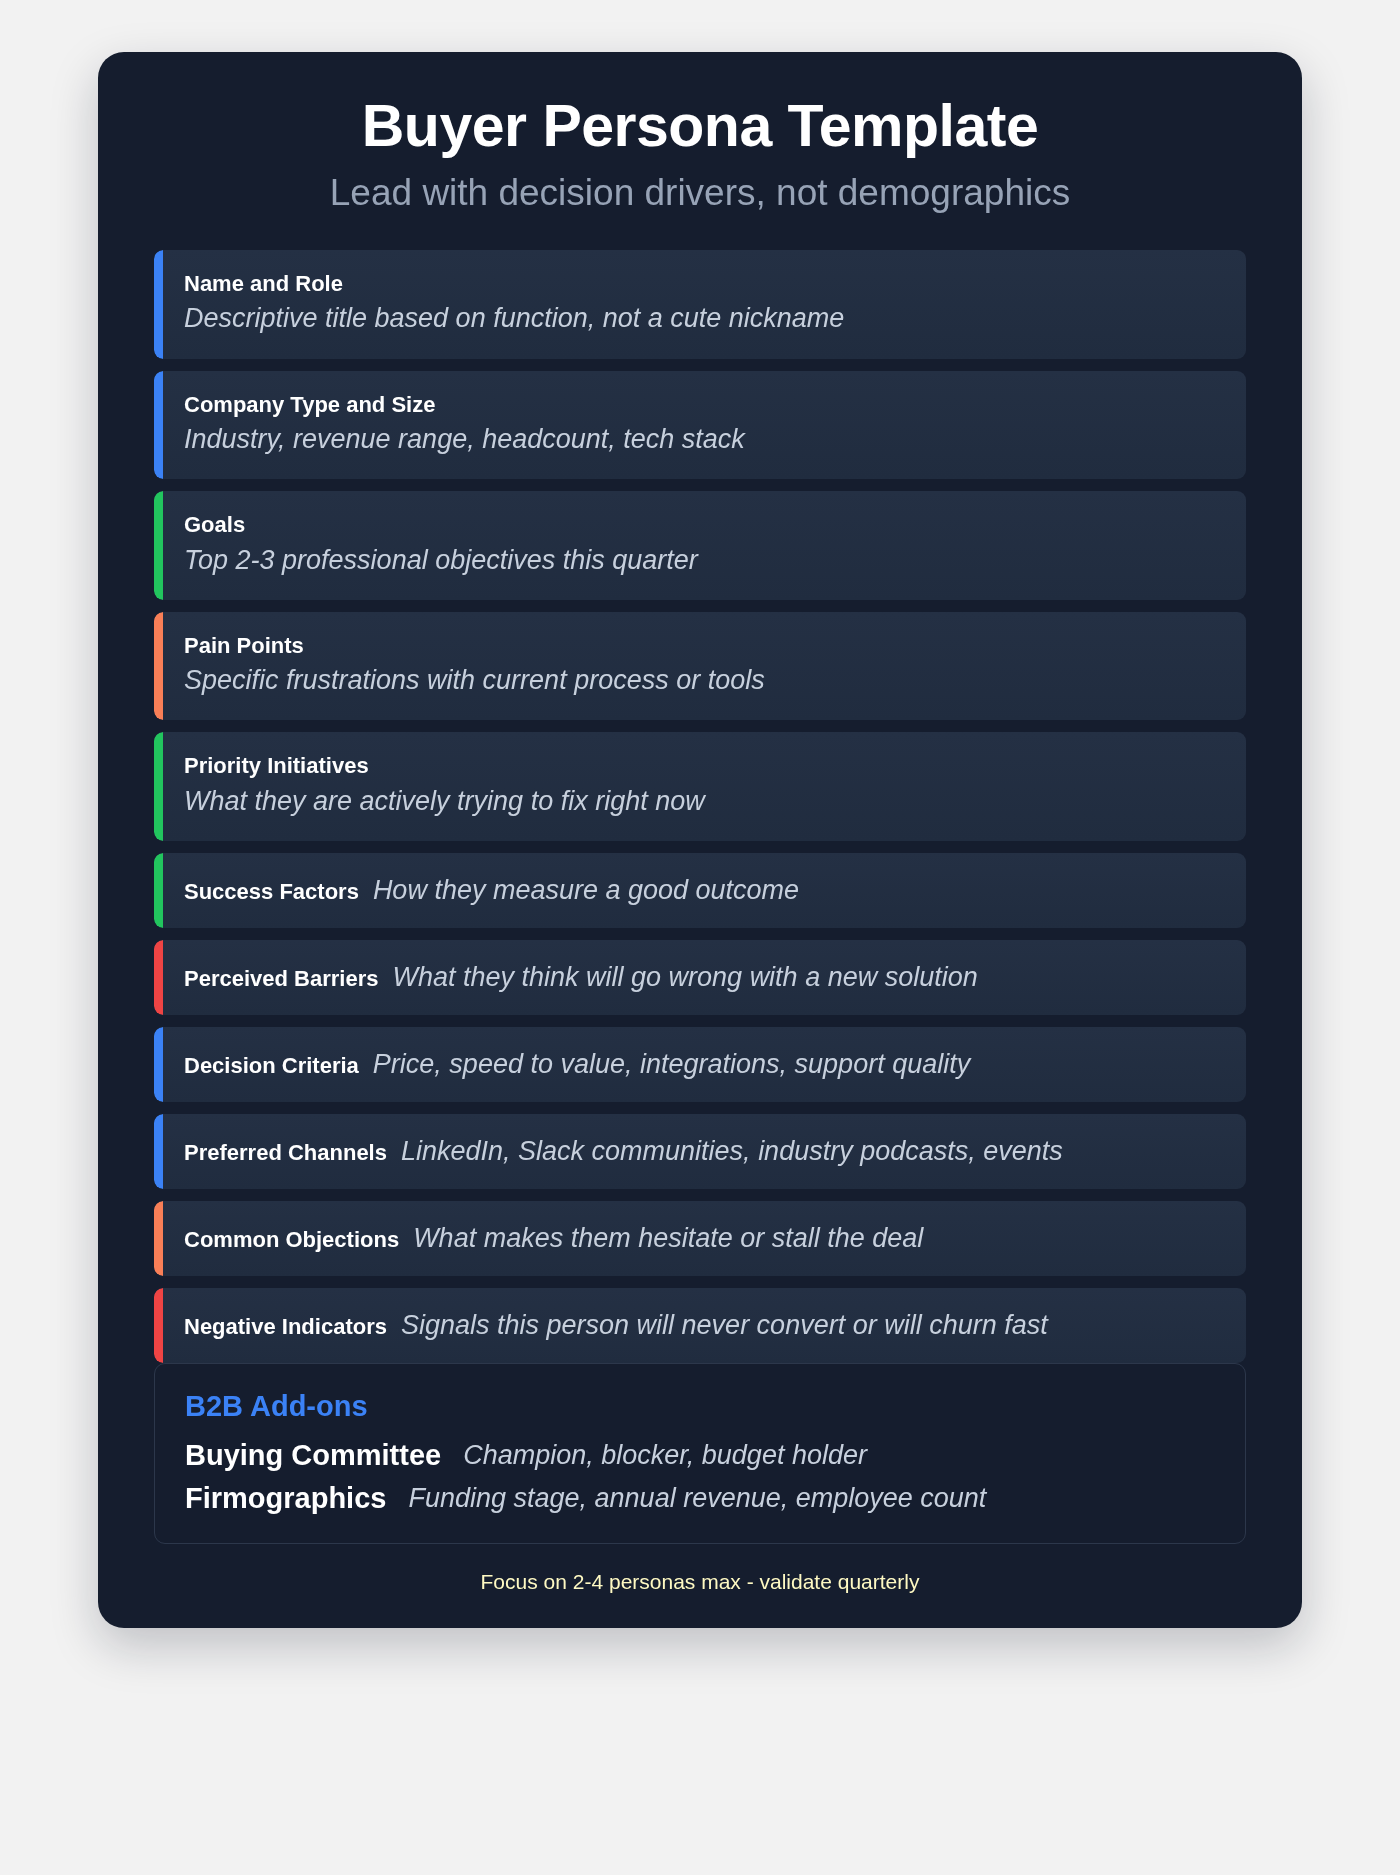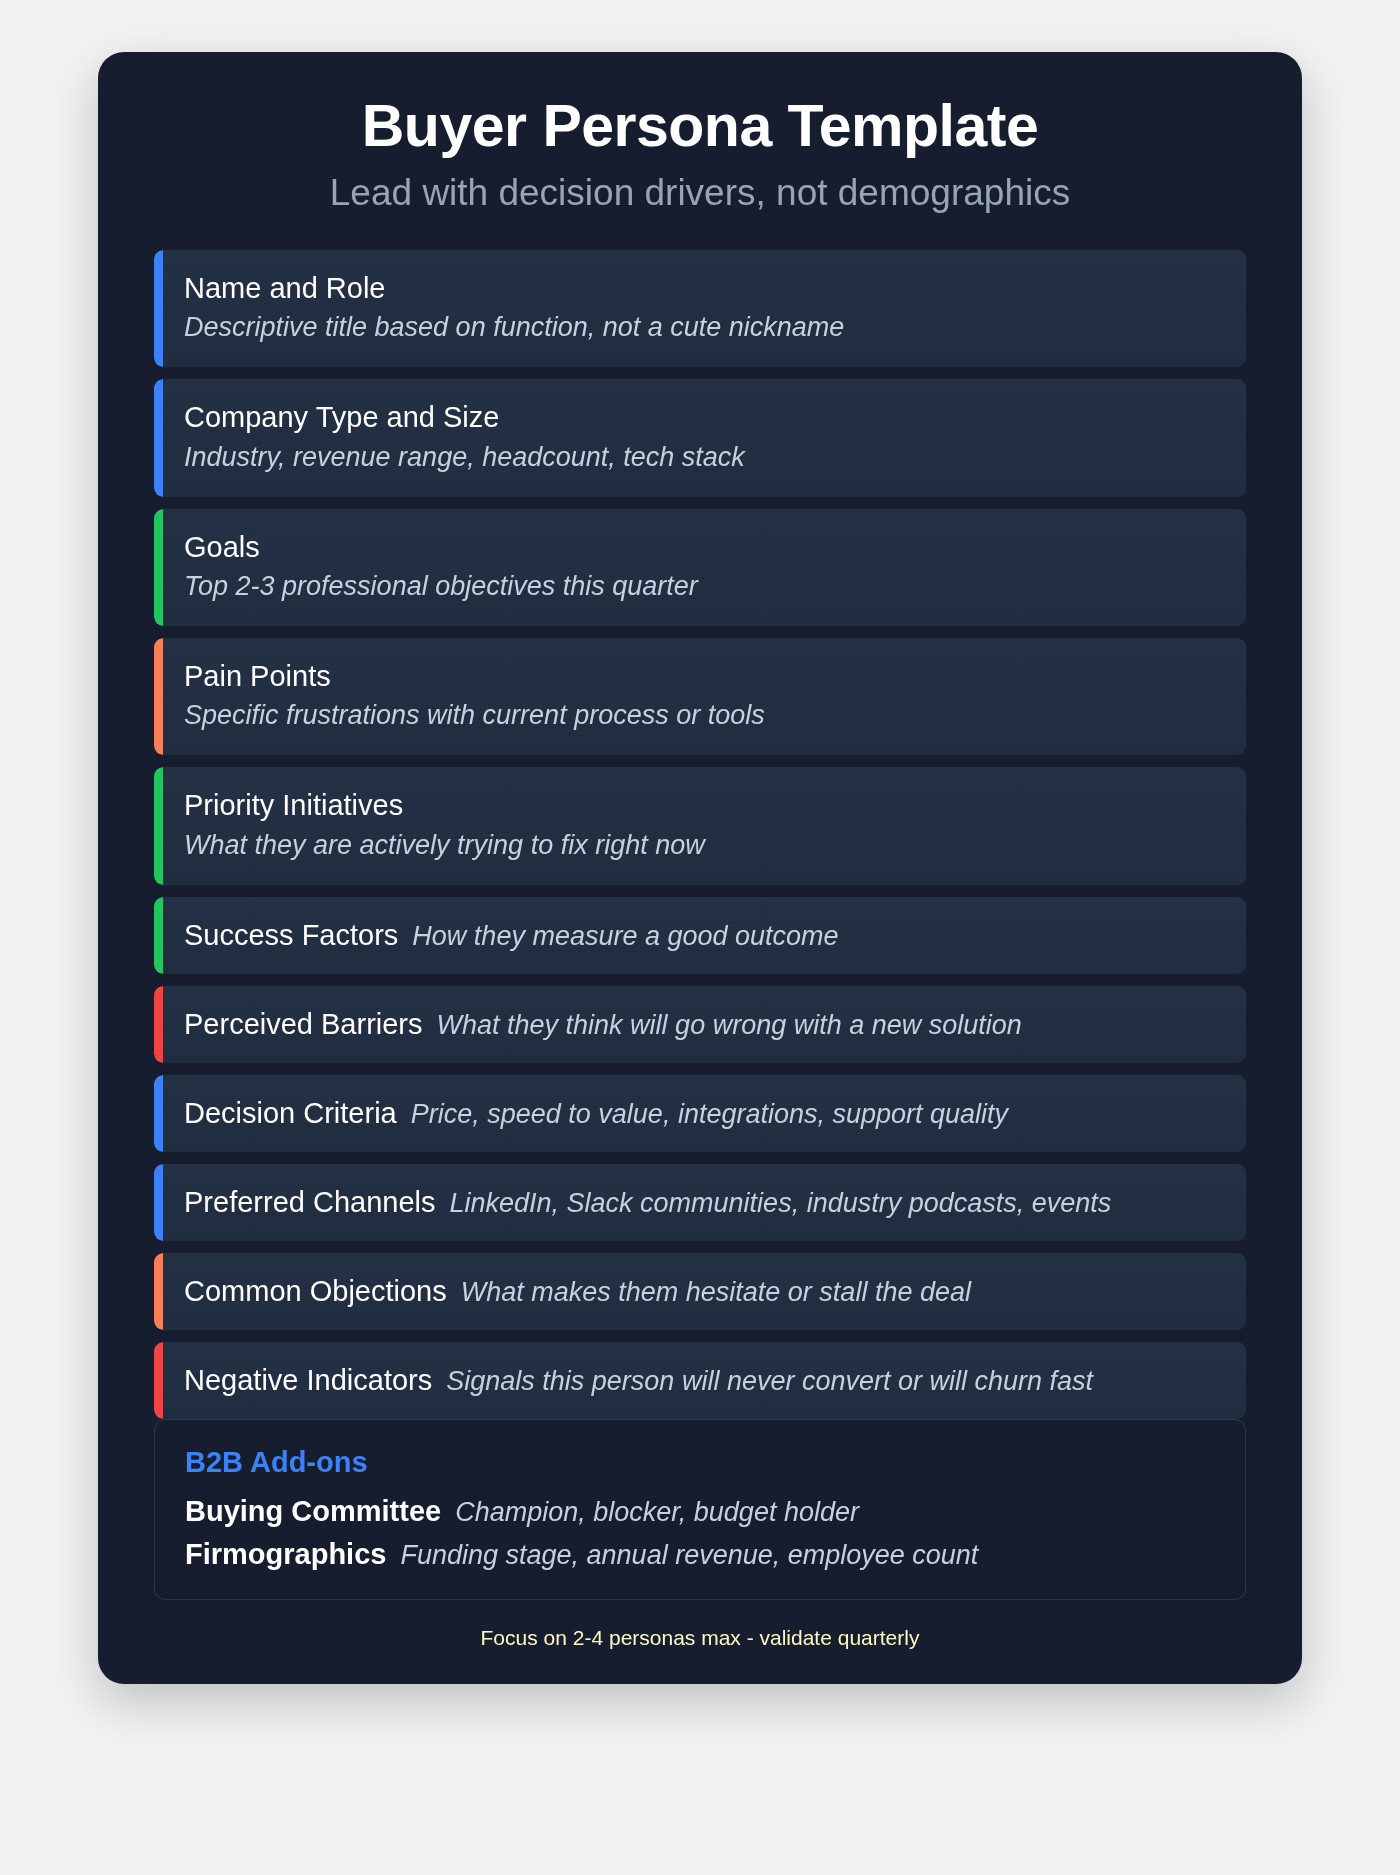--- a/index.html
+++ b/index.html
@@ -67,22 +67,22 @@
     position: absolute;
     left: 0;
     top: 0;
     bottom: 0;
     width: 9px;
     border-radius: 9px 0 0 9px;
   }
 
   .row-label {
     color: #ffffff;
-    font-size: 29px;
-    font-weight: normal;
+    font-size: 22px;
+    font-weight: bold;
     line-height: 1.25;
     display: block;
   }
 
   .row-desc {
     color: #c7d0dd;
     font-size: 27px;
     font-style: italic;
     line-height: 1.3;
     display: block;
@@ -109,22 +109,22 @@
 
   .addons-title {
     color: #3b82f6;
     font-size: 29px;
     font-weight: bold;
     margin-bottom: 16px;
   }
 
   .addon-line {
     display: flex;
-    align-items: flex-end;
-    gap: 14px;
+    align-items: center;
+    gap: 22px;
     white-space: nowrap;
     margin-top: 10px;
   }
   .addon-label {
     color: #ffffff;
     font-size: 29px;
     font-weight: bold;
   }
   .addon-desc {
     color: #c7d0dd;

